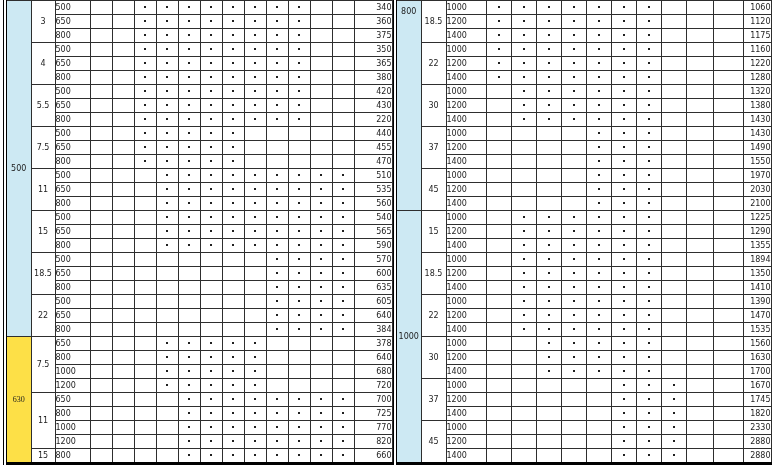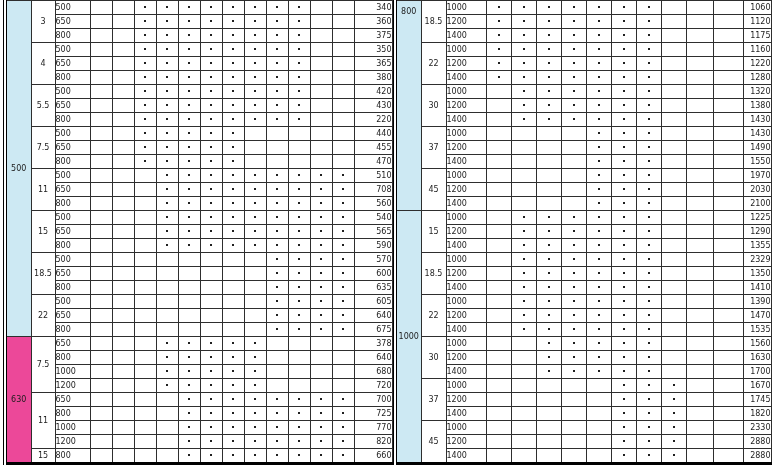--- a/index.html
+++ b/index.html
@@ -270,21 +270,21 @@
             <td class="dot-col"></td>
             <td class="dot-col"><span class="dot"></span></td>
             <td class="dot-col"><span class="dot"></span></td>
             <td class="dot-col"><span class="dot"></span></td>
             <td class="dot-col"><span class="dot"></span></td>
             <td class="dot-col"><span class="dot"></span></td>
             <td class="dot-col"><span class="dot"></span></td>
             <td class="dot-col"><span class="dot"></span></td>
             <td class="dot-col"><span class="dot"></span></td>
             <td class="dot-col"><span class="dot"></span></td>
-            <td class="value-col">708</td>
+            <td class="value-col">535</td>
           </tr>
           <tr>
             <td class="speed-col">800</td>
             <td class="dot-col"></td>
             <td class="dot-col"></td>
             <td class="dot-col"></td>
             <td class="dot-col"><span class="dot"></span></td>
             <td class="dot-col"><span class="dot"></span></td>
             <td class="dot-col"><span class="dot"></span></td>
             <td class="dot-col"><span class="dot"></span></td>
@@ -433,24 +433,24 @@
             <td class="dot-col"></td>
             <td class="dot-col"></td>
             <td class="dot-col"></td>
             <td class="dot-col"></td>
             <td class="dot-col"></td>
             <td class="dot-col"></td>
             <td class="dot-col"><span class="dot"></span></td>
             <td class="dot-col"><span class="dot"></span></td>
             <td class="dot-col"><span class="dot"></span></td>
             <td class="dot-col"><span class="dot"></span></td>
-            <td class="value-col">675</td>
-          </tr>
-          <tr>
-            <td class="group-col" rowspan="9" style="background: #ec4899;">630</td>
+            <td class="value-col">384</td>
+          </tr>
+          <tr>
+            <td class="group-col" rowspan="9" style="background: #fde047; font-family: Liberation Serif, serif;">630</td>
             <td class="power-col" rowspan="4">7.5</td>
             <td class="speed-col">650</td>
             <td class="dot-col"></td>
             <td class="dot-col"></td>
             <td class="dot-col"></td>
             <td class="dot-col"><span class="dot"></span></td>
             <td class="dot-col"><span class="dot"></span></td>
             <td class="dot-col"><span class="dot"></span></td>
             <td class="dot-col"><span class="dot"></span></td>
             <td class="dot-col"><span class="dot"></span></td>
@@ -878,21 +878,21 @@
             <td class="dot-col"></td>
             <td class="dot-col"><span class="dot"></span></td>
             <td class="dot-col"><span class="dot"></span></td>
             <td class="dot-col"><span class="dot"></span></td>
             <td class="dot-col"><span class="dot"></span></td>
             <td class="dot-col"><span class="dot"></span></td>
             <td class="dot-col"><span class="dot"></span></td>
             <td class="dot-col"></td>
             <td class="dot-col"></td>
             <td class="dot-col"></td>
-            <td class="value-col">2329</td>
+            <td class="value-col">1894</td>
           </tr>
           <tr>
             <td class="speed-col">1200</td>
             <td class="dot-col"></td>
             <td class="dot-col"><span class="dot"></span></td>
             <td class="dot-col"><span class="dot"></span></td>
             <td class="dot-col"><span class="dot"></span></td>
             <td class="dot-col"><span class="dot"></span></td>
             <td class="dot-col"><span class="dot"></span></td>
             <td class="dot-col"><span class="dot"></span></td>

